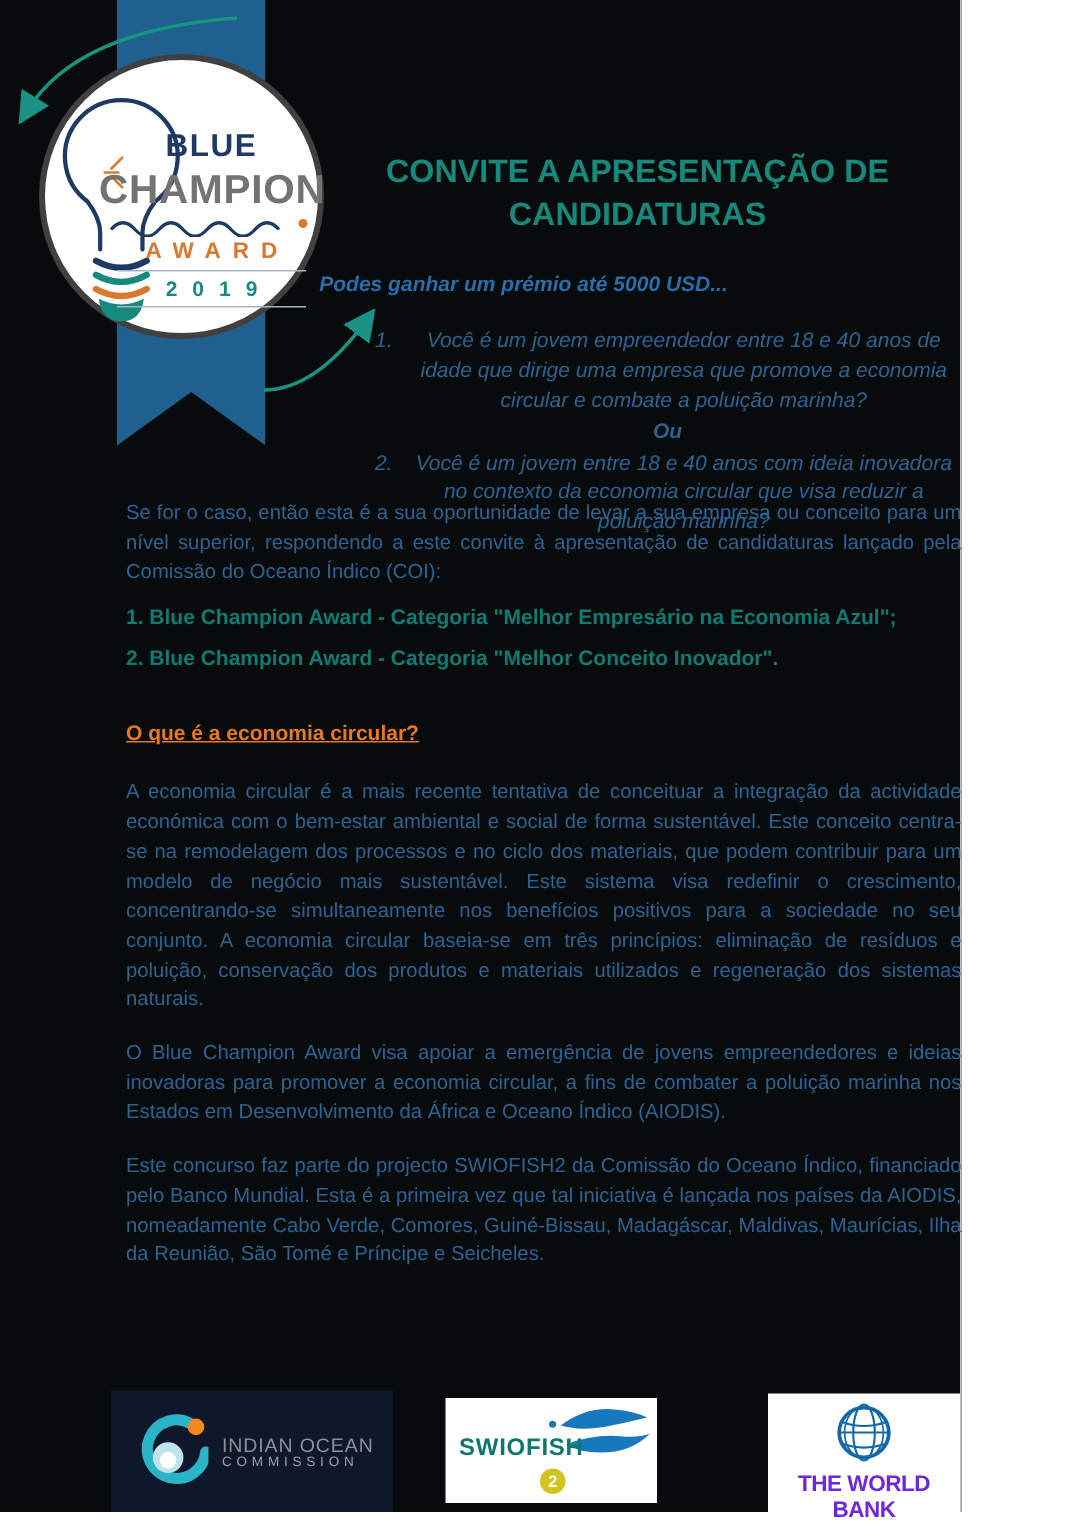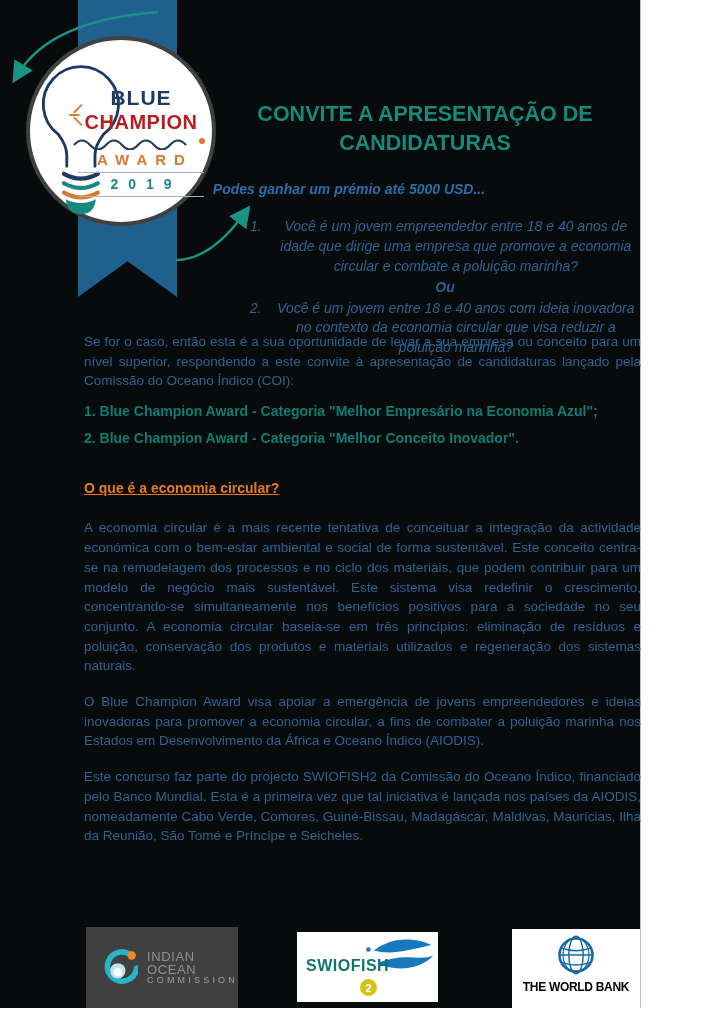--- a/index.html
+++ b/index.html
@@ -9,21 +9,21 @@
 
   
   .ribbon { position:absolute; left:78px; top:0; width:99px; height:297px; background:#20608f;
             clip-path:polygon(0 0,100% 0,100% 100%,50% 88%,0 100%); }
   .badge-circle { position:absolute; left:26px; top:36px; width:190px; height:190px; background:#ffffff;
                   border:4px solid #404040; border-radius:50%; }
   .bulb-svg { position:absolute; left:2px; top:24px; width:94px; height:152px; }
   .rays-svg { position:absolute; left:38px; top:62px; width:18px; height:26px; }
   .badge-text { position:absolute; left:36px; top:46px; width:150px; text-align:center; }
   .badge-blue { font-size:21px; font-weight:bold; color:#1e3a63; letter-spacing:1px; }
-  .badge-champion { font-size:20px; font-weight:bold; color:#b91c1c; letter-spacing:0.5px; margin-top:1px; }
+  .badge-champion { font-size:27px; font-weight:bold; color:#737373; letter-spacing:0.5px; margin-top:1px; }
   .badge-wave { display:block; margin:2px auto 0 auto; width:140px; height:14px; }
   .badge-award { font-size:15px; font-weight:600; color:#d9782f; letter-spacing:8px; padding-left:8px; margin-top:1px; }
   .badge-rule { border:none; border-top:1.5px solid #a7b4c0; margin:4px 12px 0 12px; }
   .badge-year { font-size:14px; font-weight:600; color:#1b8a7e; letter-spacing:10px; padding-left:10px; margin-top:3px; }
   .arrow-left-svg { position:absolute; left:6px; top:6px; width:160px; height:78px; }
   .arrow-right-svg { position:absolute; left:170px; top:206px; width:84px; height:62px; }
 
   
   .title { position:absolute; left:240px; top:100px; width:370px; text-align:center;
            color:#17897c; font-size:21.5px; font-weight:bold; line-height:1.34; }
@@ -44,36 +44,36 @@
   .text-col { position:absolute; left:84px; top:332px; width:557px;
               color:#2d6392; font-size:13.5px; line-height:1.46; }
   .intro { text-align:justify; }
   .cats { margin-top:10px; }
   .cat { color:#0e7c73; font-weight:bold; font-size:14px; margin-top:6px; }
   .sec-head { margin-top:30px; color:#e8791f; font-weight:bold; font-size:14px; text-decoration:underline; }
   .para { margin-top:20px; text-align:justify; }
   .para + .para { margin-top:16px; }
 
   
-  .logo-ioc { position:absolute; left:86px; top:927px; width:152px; height:81px; background:#404040;
+  .logo-ioc { position:absolute; left:74px; top:927px; width:188px; height:81px; background:#0f172a;
               display:flex; align-items:center; gap:9px; padding-left:13px; }
   .ioc-text { line-height:1; }
   .ioc-line1 { font-size:13px; color:#8a9196; letter-spacing:0.6px; }
   .ioc-line2 { font-size:9px; color:#9aa0a4; letter-spacing:3.2px; margin-top:0; }
 
   .logo-swio { position:absolute; left:297px; top:932px; width:141px; height:70px; background:#ffffff; }
   .swio-name { position:absolute; left:9px; top:25px; font-size:16px; font-weight:bold; color:#0f766e; letter-spacing:0.5px; }
   .swio-fish { position:absolute; right:3px; top:4px; width:72px; height:36px; }
   .swio-num { position:absolute; left:63px; top:47px; width:17px; height:17px; border-radius:50%;
               background:#d2c31d; color:#ffffff; font-size:11px; font-weight:bold;
               display:flex; align-items:center; justify-content:center; }
 
   .logo-wb { position:absolute; left:512px; top:929px; width:128px; height:79px; background:#ffffff; text-align:center; }
   .wb-globe { margin-top:3px; width:46px; height:46px; }
-  .wb-name { font-size:12px; font-weight:bold; color:#000000; letter-spacing:-0.3px; margin-top:-2px; }
+  .wb-name { font-size:15px; font-weight:bold; color:#6d28d9; letter-spacing:-0.3px; margin-top:-2px; }
 </style>
 </head>
 <body>
 
 <div class="poster">
 
   <div class="ribbon"></div>
 
   <svg class="arrow-left-svg" viewBox="0 0 160 78">
     <defs>

